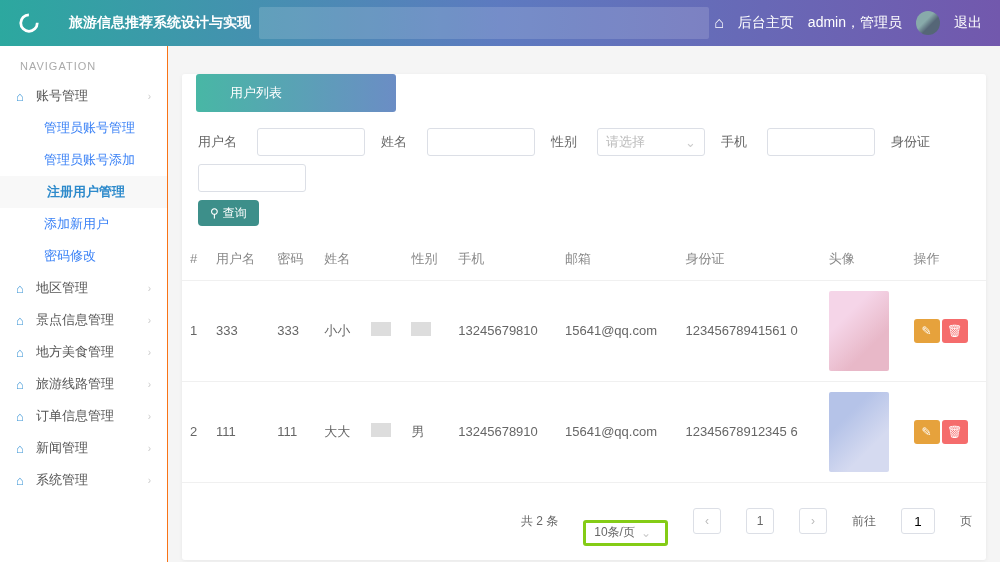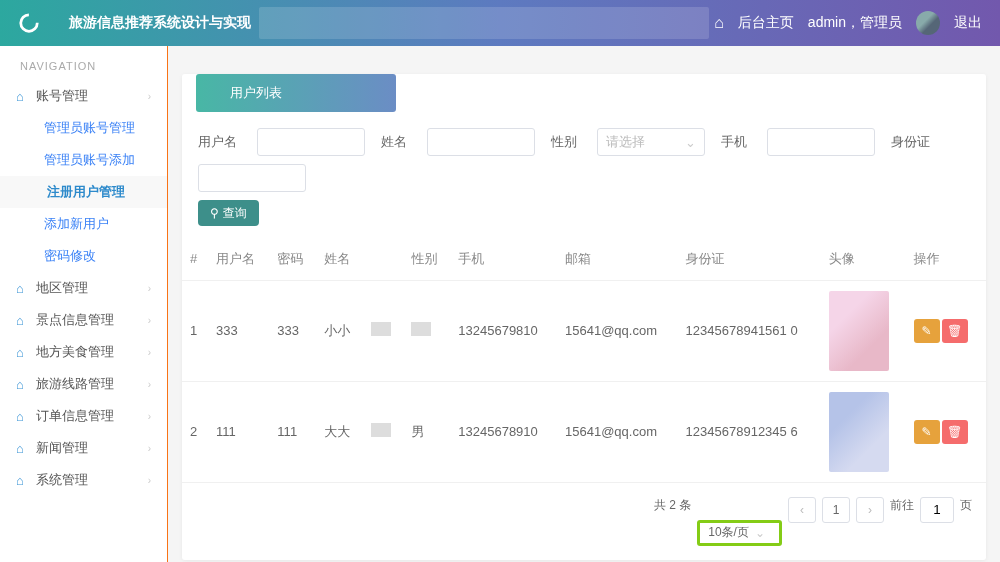--- a/index.html
+++ b/index.html
@@ -78,21 +78,21 @@
     td { vertical-align: middle; }
     tr.data-row td { height: 100px; }
     .thumb { width: 60px; height: 80px; border-radius: 2px; }
     .thumb.t1 { background: linear-gradient(135deg,#f5d5e8 30%,#e8b8c8 70%); }
     .thumb.t2 { background: linear-gradient(135deg,#b5c3e8 30%,#d5daf0 70%); }
     .thumb-tiny { width: 20px; height: 14px; background: #ddd; display: inline-block; }
     .action-btn { display:inline-flex;align-items:center;justify-content:center;width: 26px; height: 24px; border: none; border-radius: 3px; color: #fff; font-size: 12px; cursor: pointer; margin-right: 2px; }
     .edit { background: #e6a23c; }
     .del { background: #f56c6c; }
 
-    .pagination { display: flex; align-items: flex-start; justify-content: flex-end; gap: 6px; padding: 14px; font-size: 12px; color: #666; }
+    .pagination { display: flex; align-items: center; justify-content: flex-end; gap: 25px; padding: 14px; font-size: 12px; color: #666; }
     .pg-btn { width: 28px; height: 26px; border: 1px solid #dcdfe6; background: #fff; border-radius: 3px; cursor: pointer; color: #bbb; font-size: 12px; }
     .pg-cur { border: 1px solid #dcdfe6; min-width: 28px; height: 26px; display: inline-flex; align-items: center; justify-content: center; border-radius: 3px; }
     .pg-sel { border: 3px solid #84cc16; height: 26px; border-radius: 3px; padding: 0 14px 0 8px; display: inline-flex; align-items: center; background:#fff;margin-top:23px; }
     .pg-input { width: 34px; height: 26px; border: 1px solid #dcdfe6; border-radius: 3px; text-align: center; }
   </style>
 </head>
 <body>
 
 <div class="header">
   <div class="logo">

